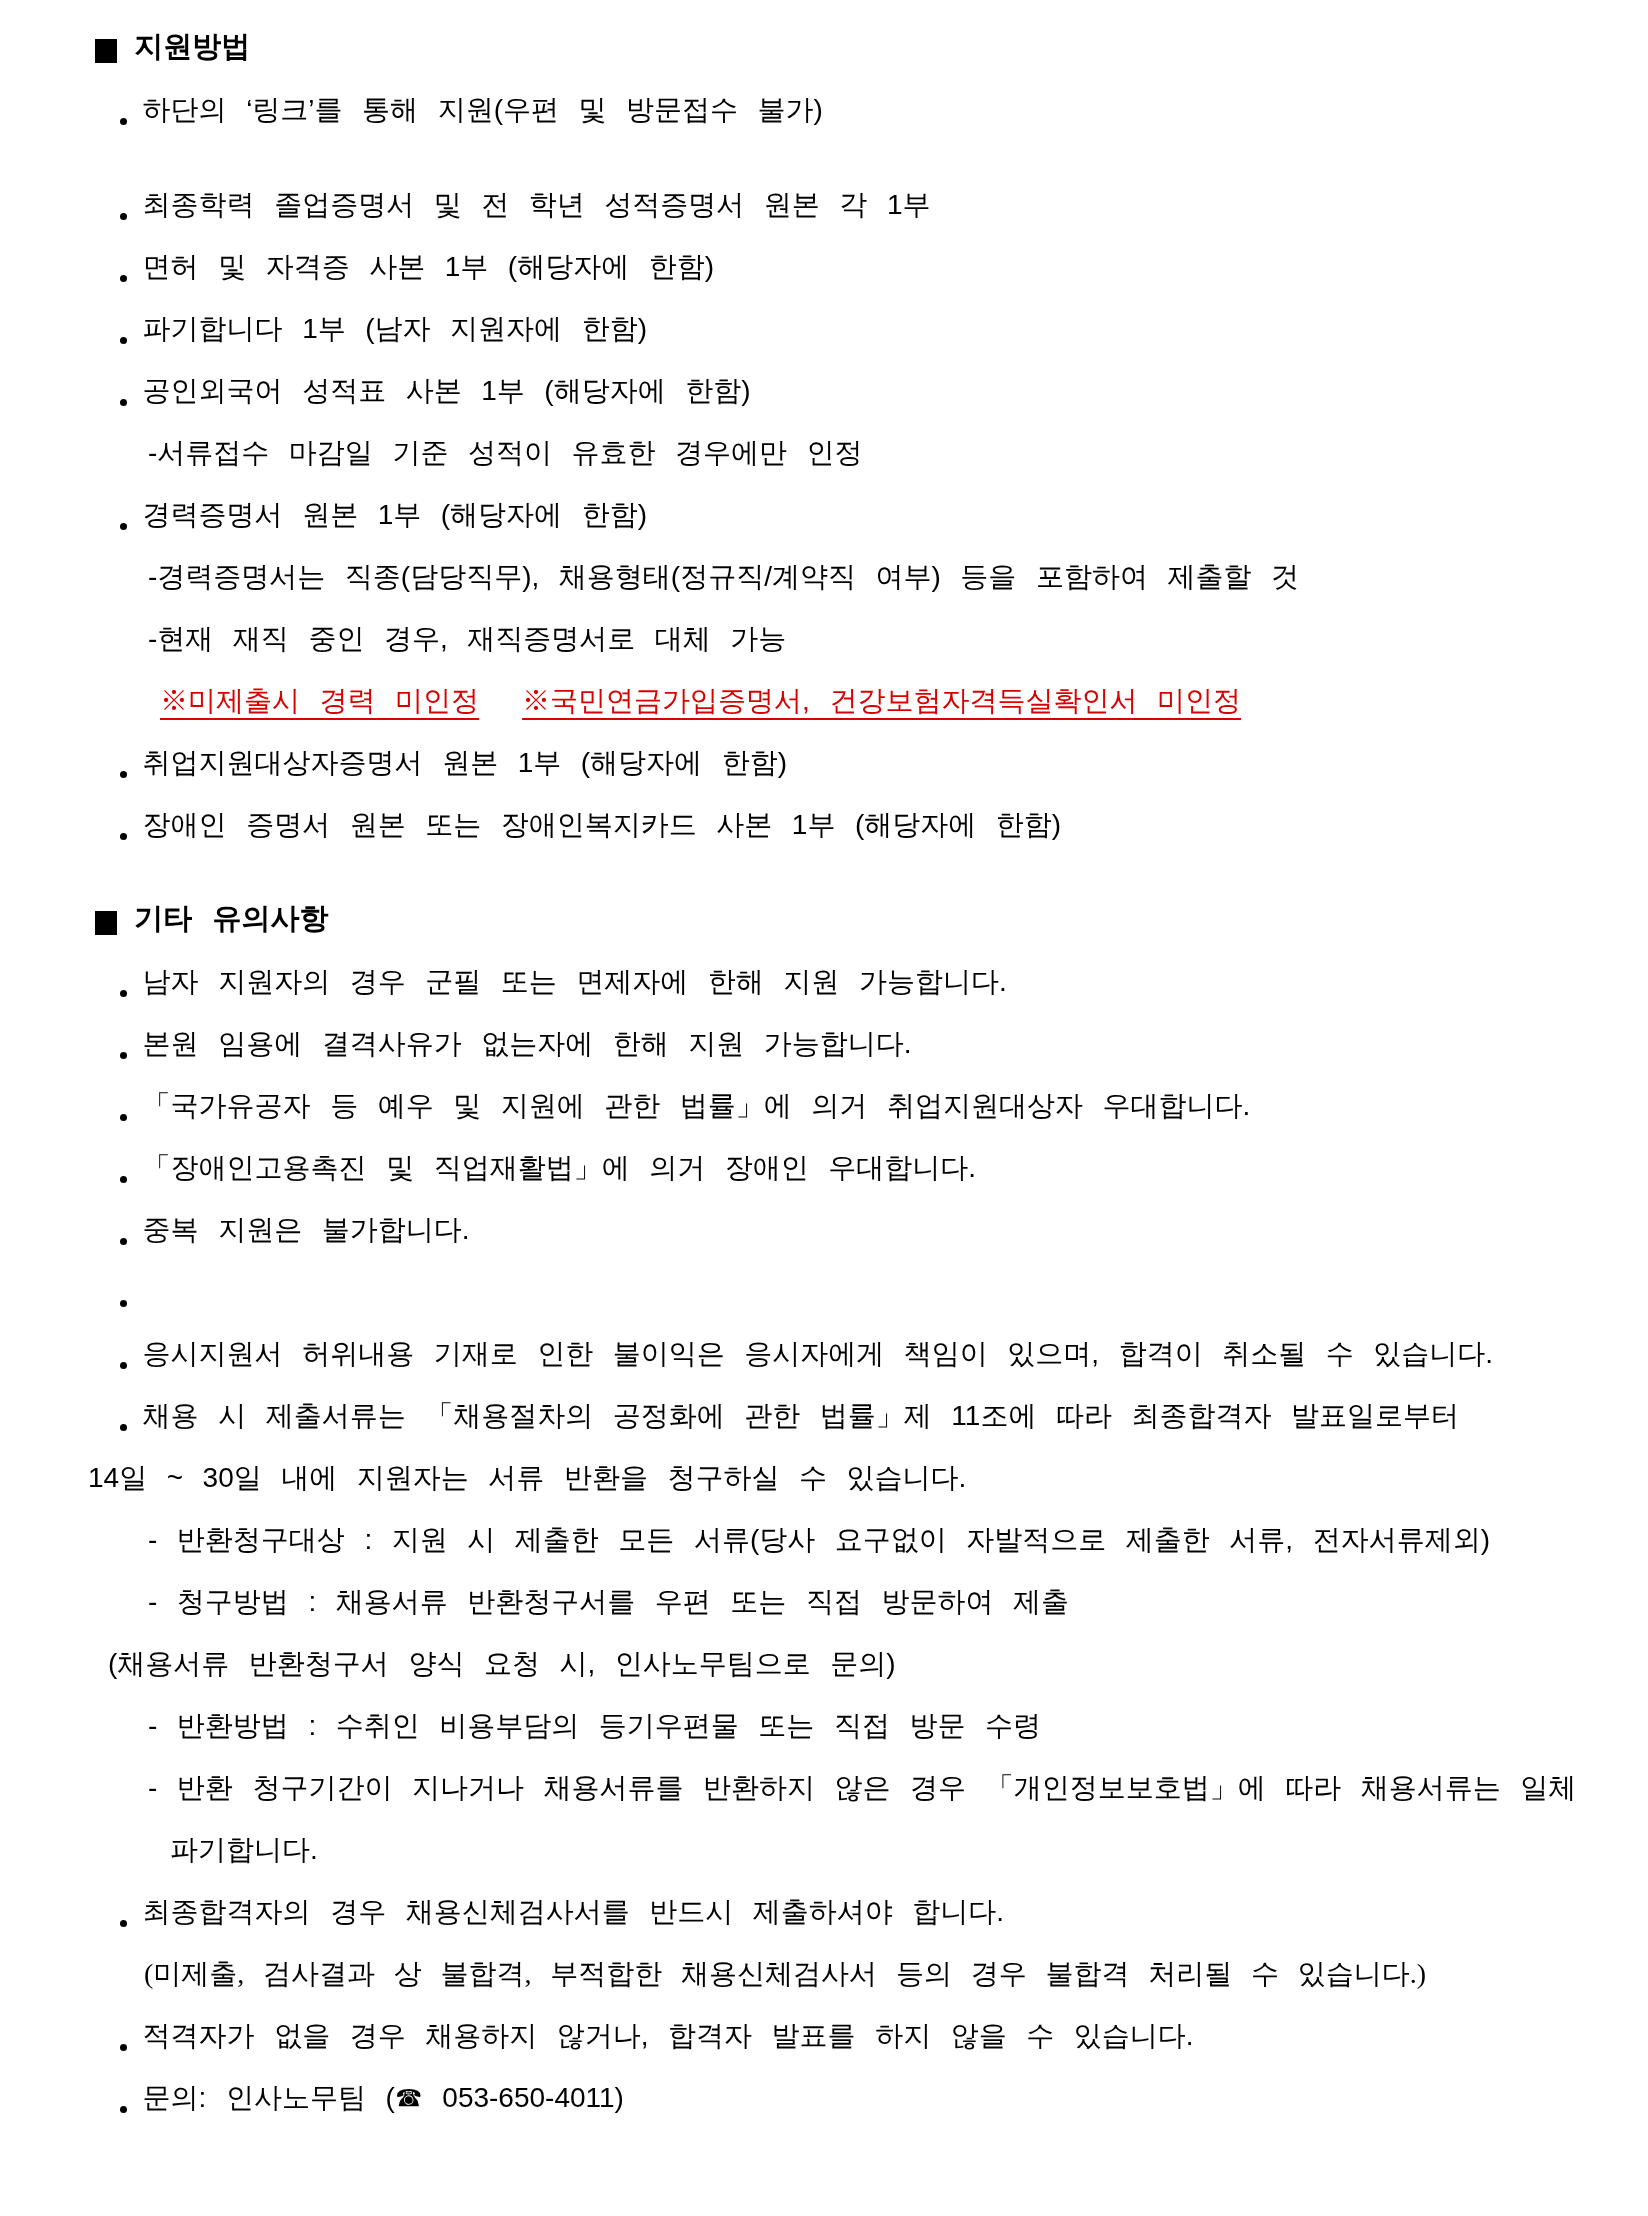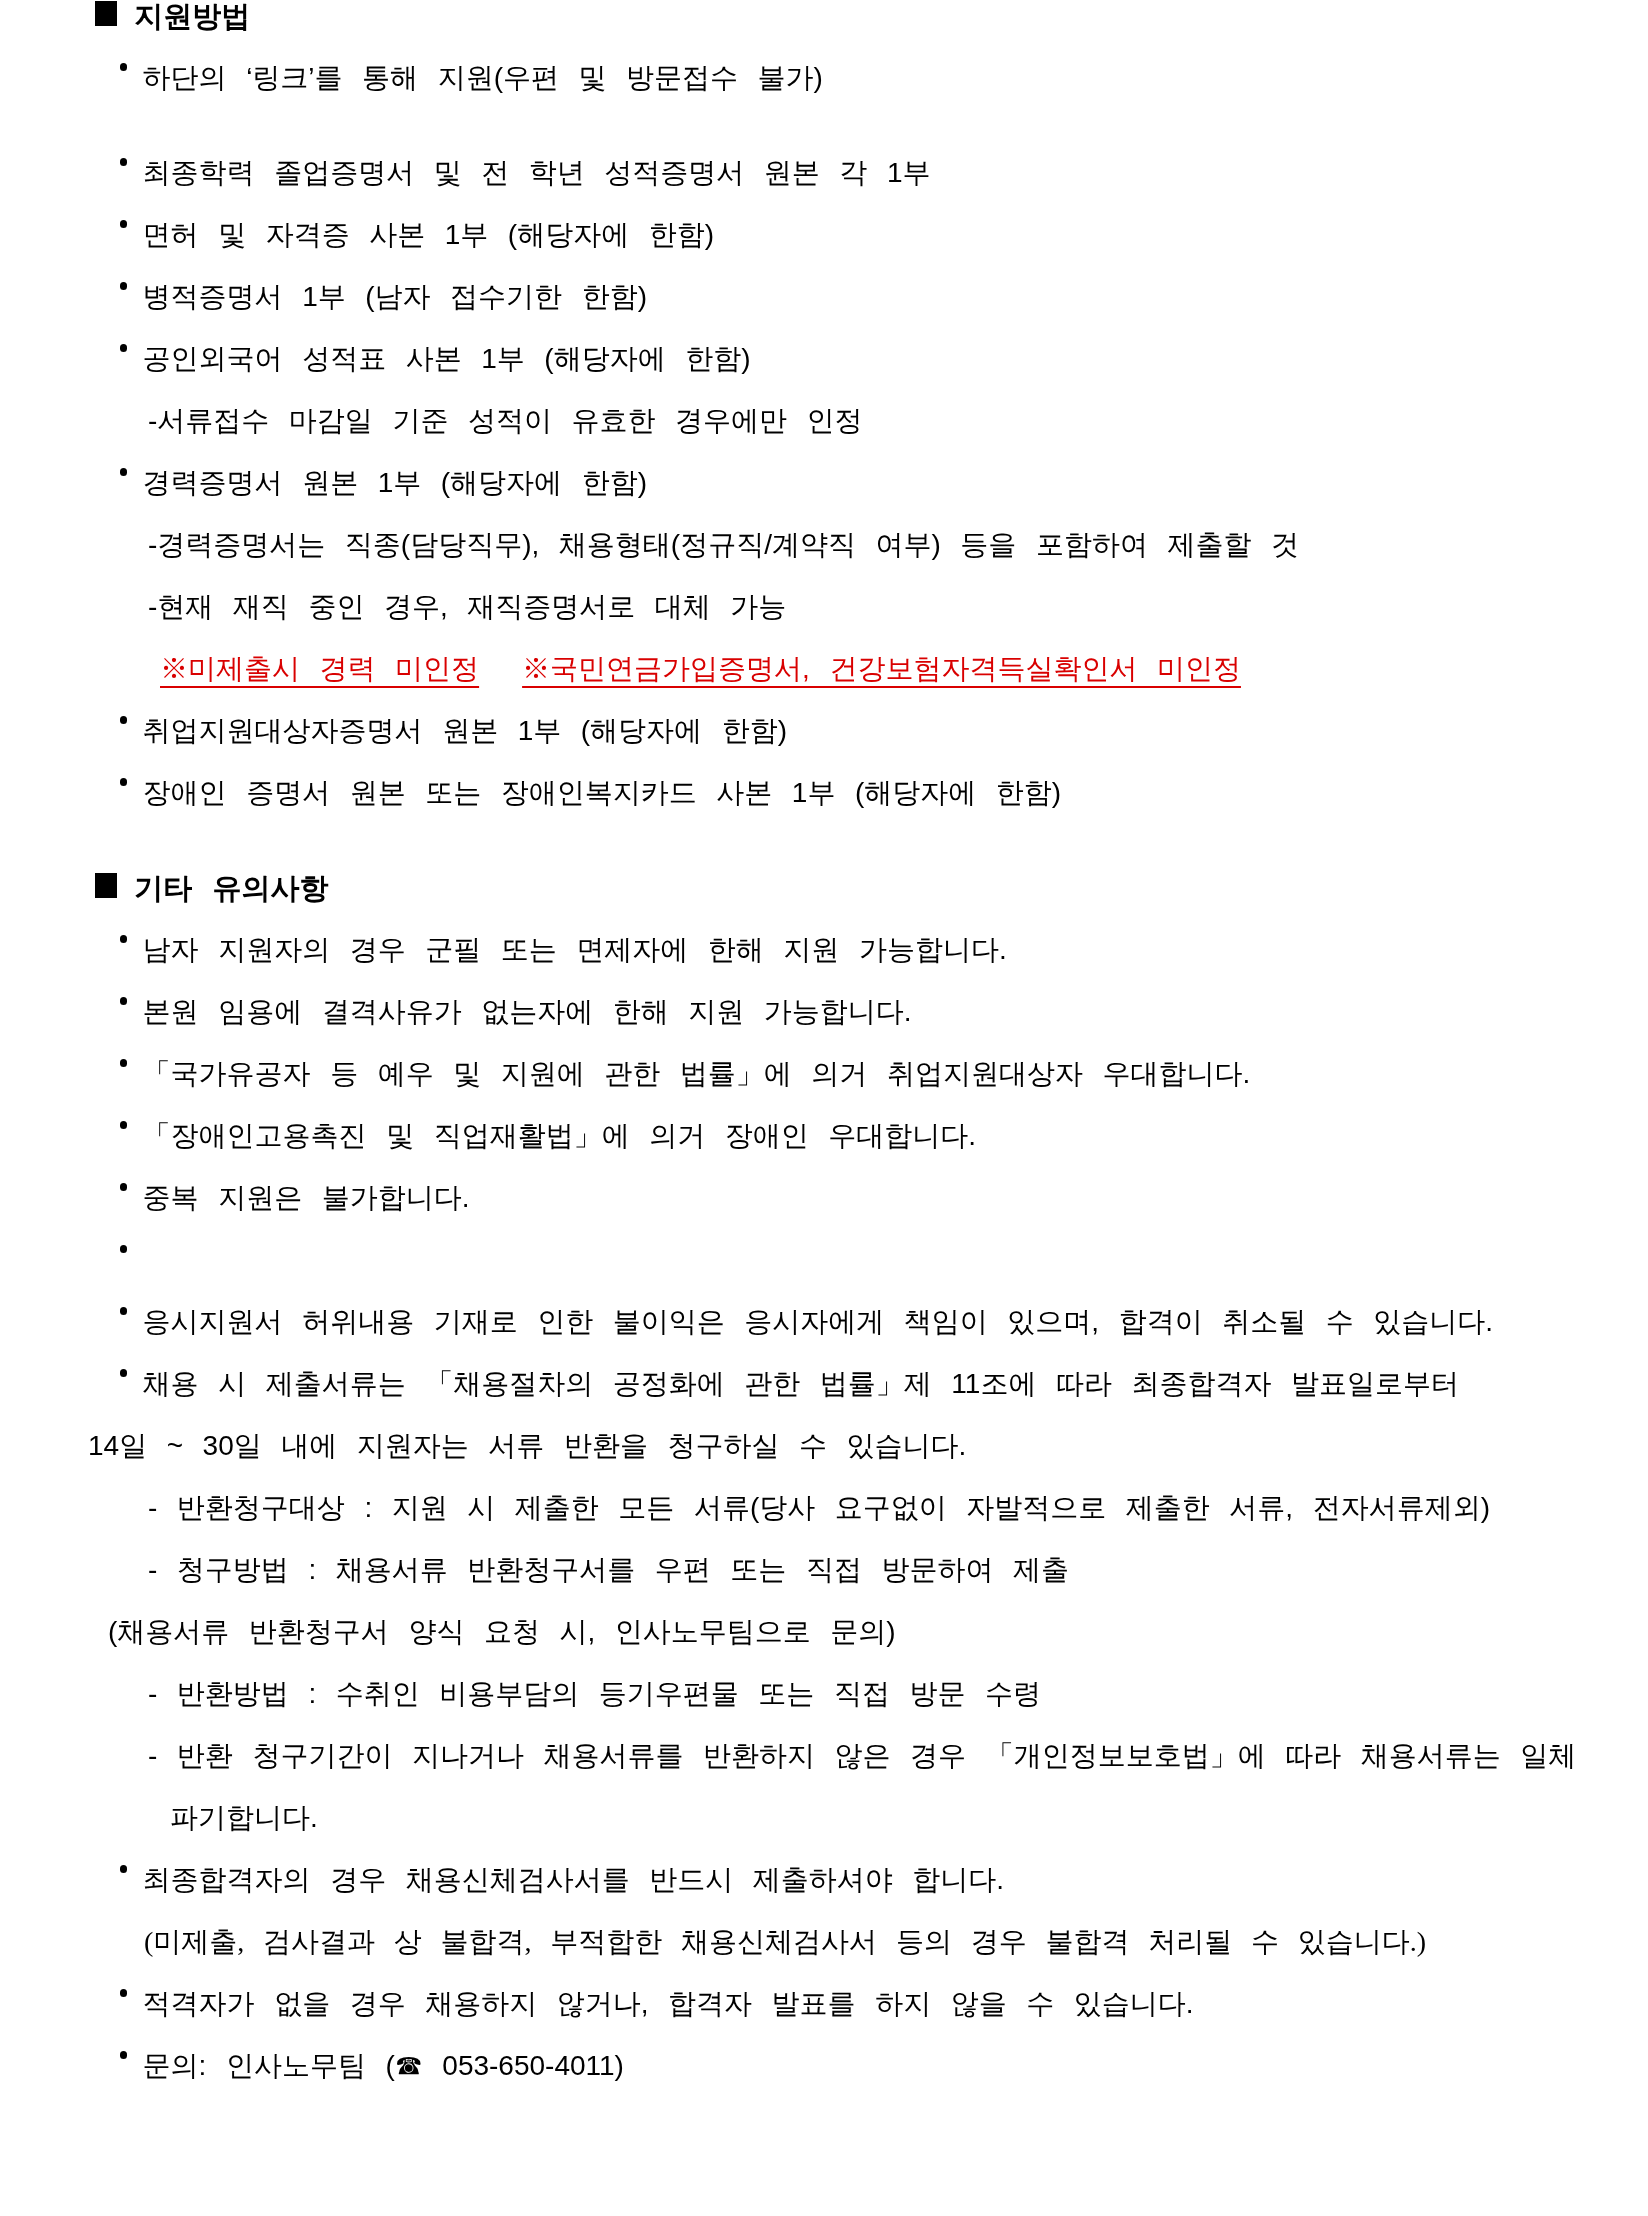--- a/index.html
+++ b/index.html
@@ -9,21 +9,21 @@
     min-height: 2216px;
     font-family: "Liberation Sans", sans-serif;
     color: #000000;
     overflow: hidden;
   }
   .doc { padding-top: 1.3px; }
 
   .line {
     height: 62px;
     display: flex;
-    align-items: flex-start;
+    align-items: flex-end;
     font-size: 28px;
     line-height: 1.1;
     white-space: nowrap;
     word-spacing: 0.42em;
   }
 
   .section { margin-top: 0; }
   .section + .section { margin-top: 33px; }
 
   .heading {
@@ -83,21 +83,21 @@
     <div class="line bullet">
       <span class="dot-marker"></span>
       <span>최종학력 졸업증명서 및 전 학년 성적증명서 원본 각 1부</span>
     </div>
     <div class="line bullet">
       <span class="dot-marker"></span>
       <span>면허 및 자격증 사본 1부 (해당자에 한함)</span>
     </div>
     <div class="line bullet">
       <span class="dot-marker"></span>
-      <span>병적증명서 1부 (남자 접수기한 한함)</span>
+      <span>파기합니다 1부 (남자 지원자에 한함)</span>
     </div>
     <div class="line bullet">
       <span class="dot-marker"></span>
       <span>공인외국어 성적표 사본 1부 (해당자에 한함)</span>
     </div>
     <div class="line sub">
       <span>-서류접수 마감일 기준 성적이 유효한 경우에만 인정</span>
     </div>
     <div class="line bullet">
       <span class="dot-marker"></span>

